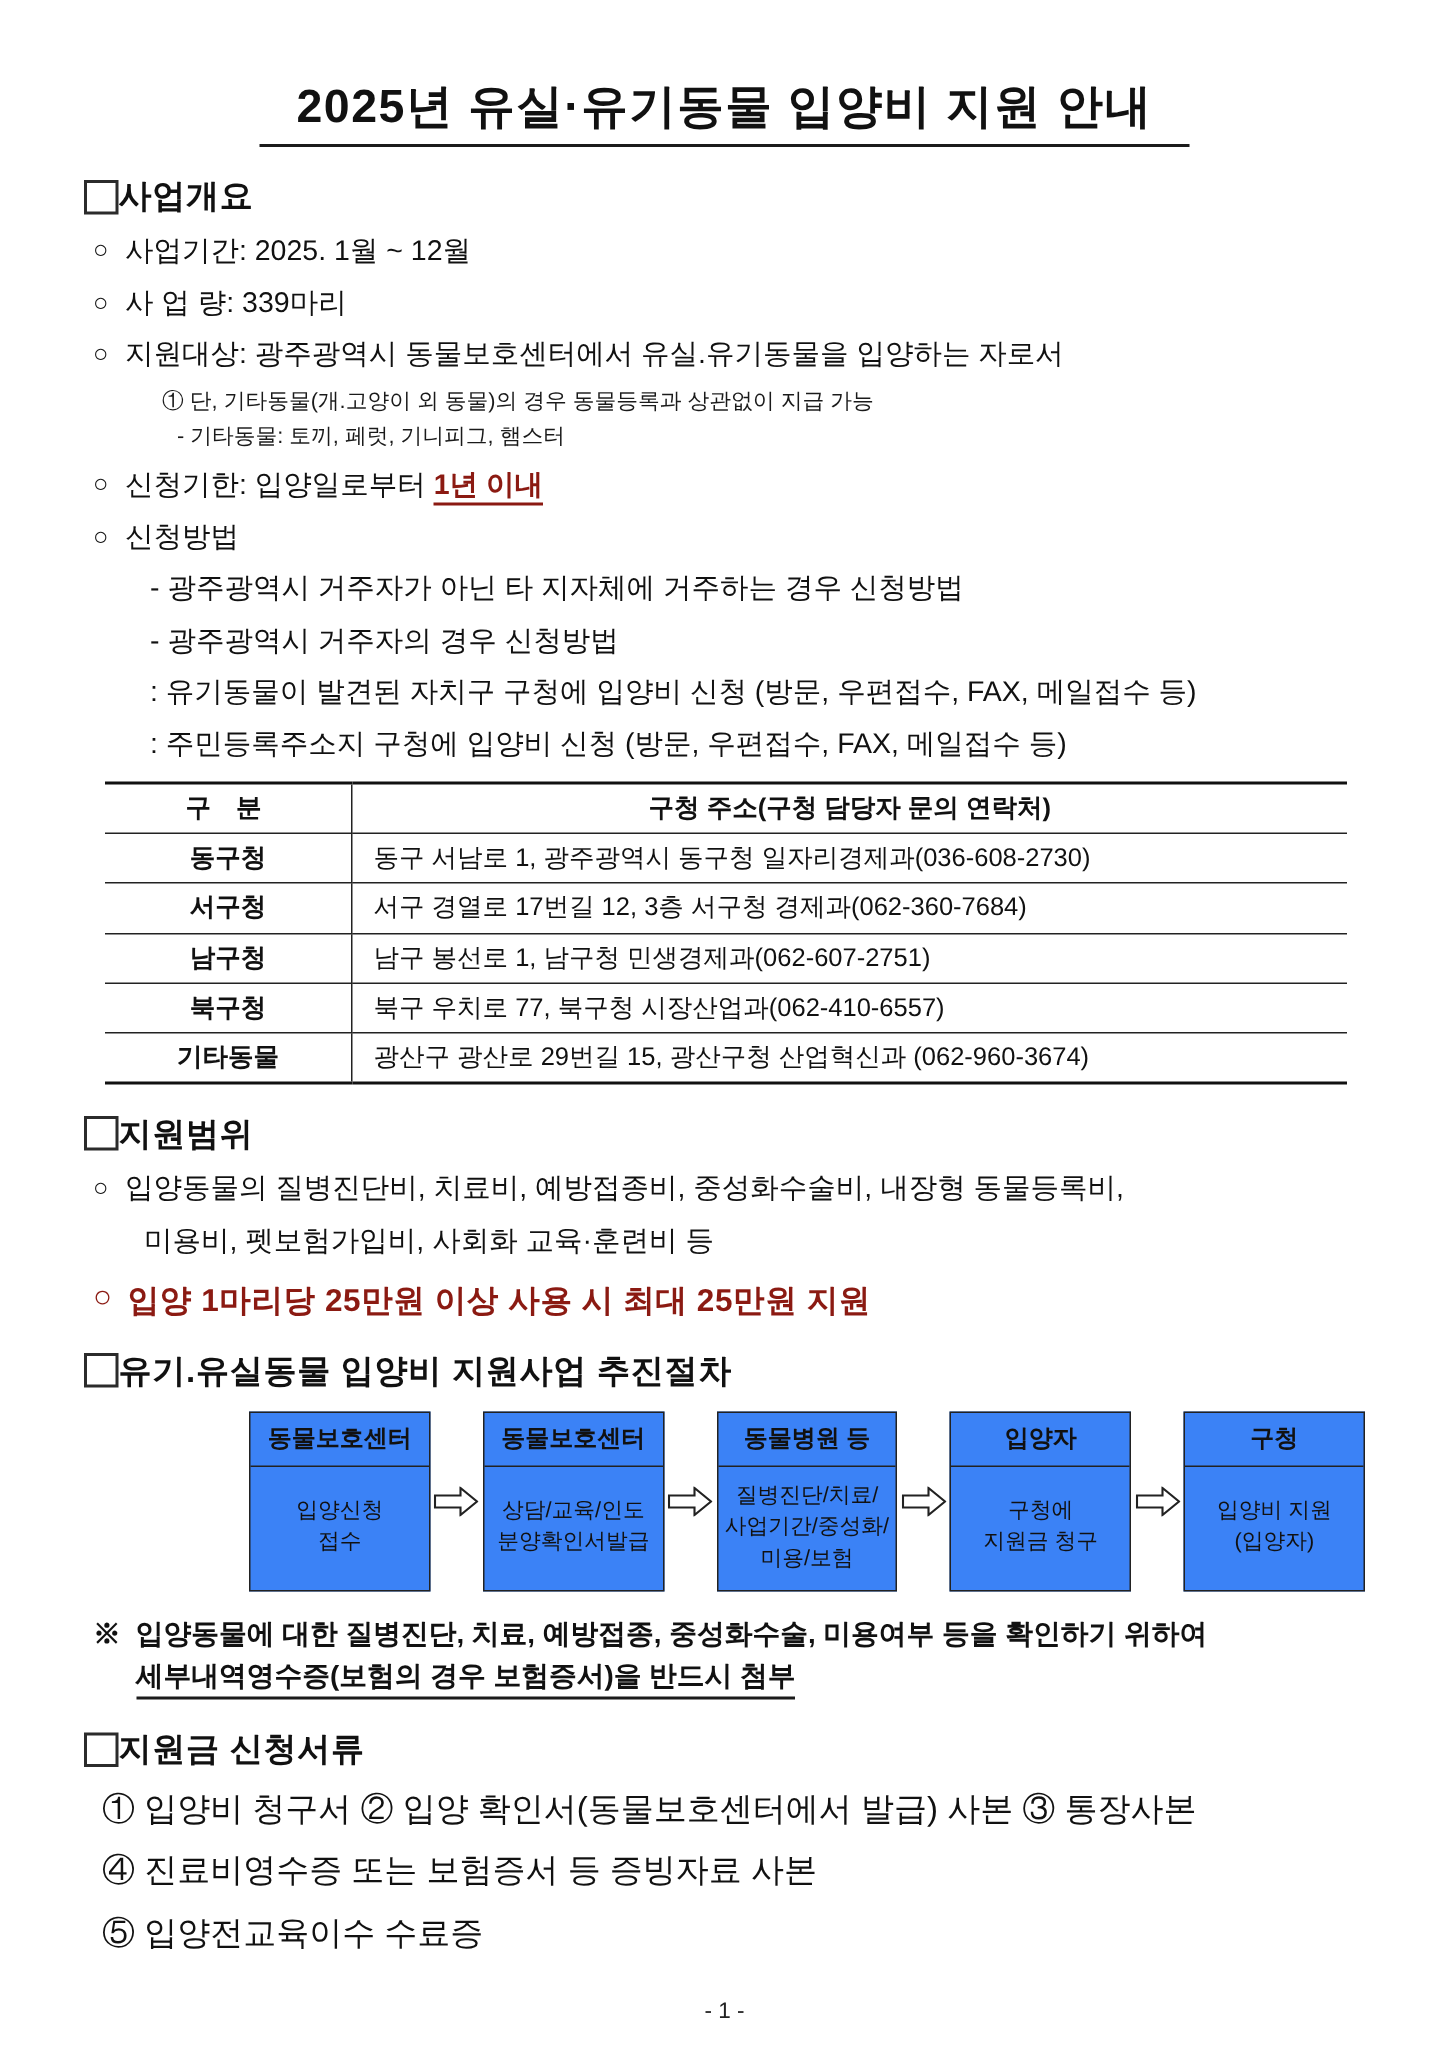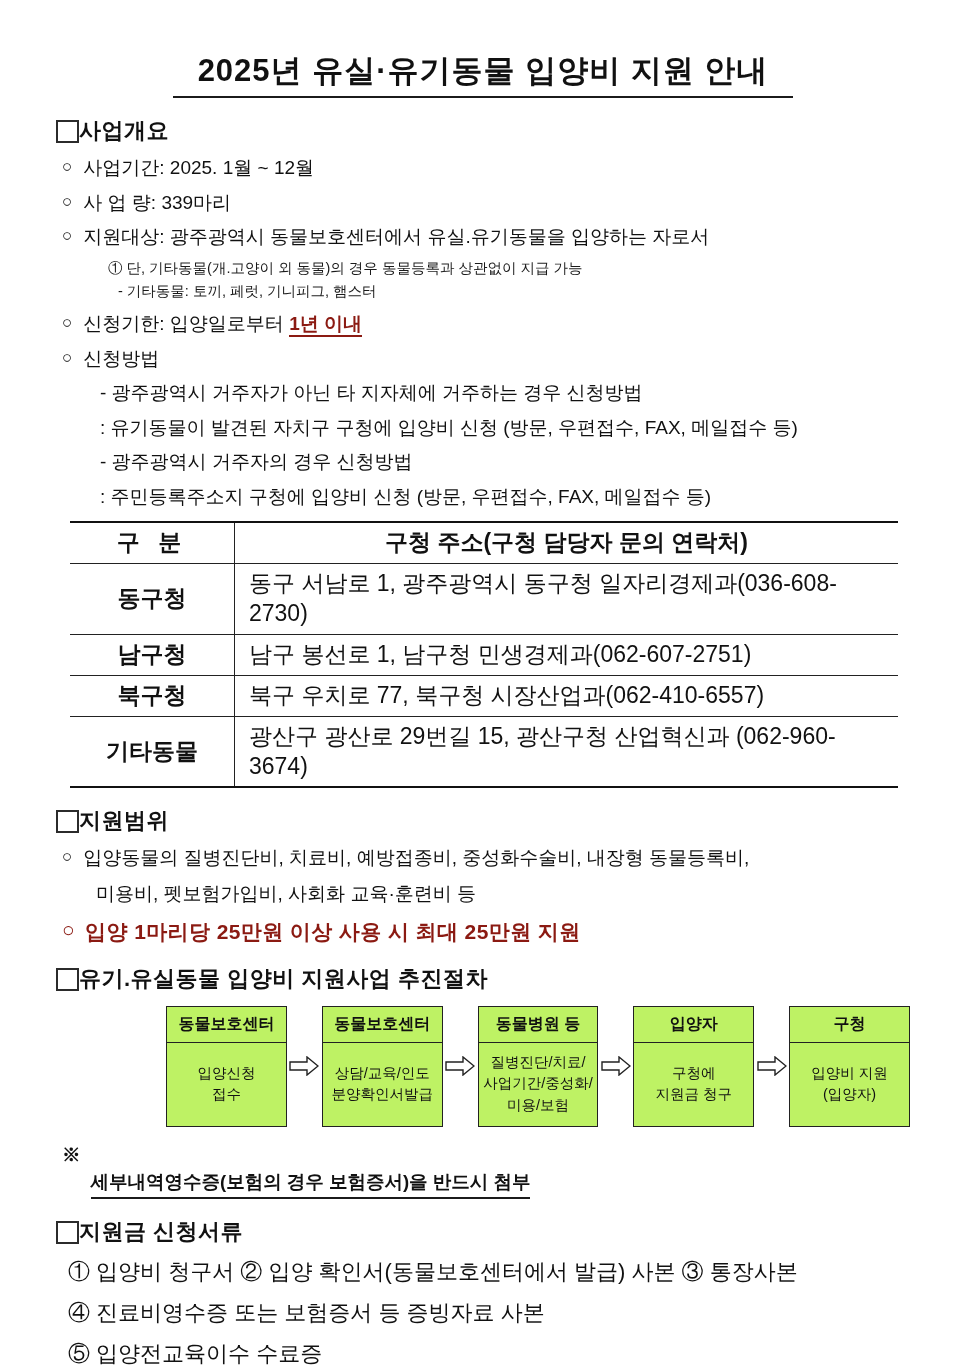--- a/index.html
+++ b/index.html
@@ -103,21 +103,21 @@
   .emph-strong {
     font-weight: bold;
     letter-spacing: 0.3px;
   }
 
   
   table.office {
     border-collapse: collapse;
     width: 828px;
     margin: 10px 0 6px 14px;
-    font-size: 23px;
+    font-size: 17px;
   }
   table.office th, table.office td {
     border-top: 1px solid #222;
     border-bottom: 1px solid #222;
     padding: 5px 8px;
     line-height: 1.3;
   }
   table.office thead th {
     border-top: 2px solid #111;
     font-weight: bold;
@@ -158,21 +158,21 @@
   .flow {
     display: flex;
     align-items: stretch;
     gap: 0;
     margin: 12px 0 4px 110px;
   }
   .flow-box {
     border: 1.6px solid #222;
     width: 125px;
     box-sizing: border-box;
-    background: #bef264;
+    background: #3b82f6;
     display: flex;
     flex-direction: column;
   }
   .flow-box .fb-head {
     border-bottom: 1.6px solid #222;
     text-align: center;
     font-weight: bold;
     font-size: 16px;
     padding: 7px 2px;
   }
@@ -259,35 +259,39 @@
       <span class="u-red">1년 이내</span>
     </span>
   </div>
 
   <div class="circ-line">
     <span class="circ">○</span>
     <span class="txt">신청방법</span>
   </div>
 
   <div class="sub-line">- 광주광역시 거주자가 아닌 타 지자체에 거주하는 경우 신청방법</div>
+  <div class="sub-line">- 광주광역시 거주자의 경우 신청방법</div>
   <div class="sub-line">: 유기동물이 발견된 자치구 구청에 입양비 신청 (방문, 우편접수, FAX, 메일접수 등)</div>
-  <div class="sub-line">- 광주광역시 거주자의 경우 신청방법</div>
   <div class="sub-line">: 주민등록주소지 구청에 입양비 신청 (방문, 우편접수, FAX, 메일접수 등)</div>
 
   <table class="office">
     <thead>
       <tr>
         <th class="c-div">구 분</th>
         <th class="c-addr">구청 주소(구청 담당자 문의 연락처)</th>
       </tr>
     </thead>
     <tbody>
       <tr>
         <td class="c-div">동구청</td>
         <td class="c-addr">동구 서남로 1, 광주광역시 동구청 일자리경제과(036-608-2730)</td>
+      </tr>
+      <tr>
+        <td class="c-div">서구청</td>
+        <td class="c-addr">서구 경열로 17번길 12, 3층 서구청 경제과(062-360-7684)</td>
       </tr>
       <tr>
         <td class="c-div">남구청</td>
         <td class="c-addr">남구 봉선로 1, 남구청 민생경제과(062-607-2751)</td>
       </tr>
       <tr>
         <td class="c-div">북구청</td>
         <td class="c-addr">북구 우치로 77, 북구청 시장산업과(062-410-6557)</td>
       </tr>
       <tr>
@@ -363,21 +367,21 @@
     <div class="flow-box">
       <div class="fb-head">구청</div>
       <div class="fb-body" style="white-space:pre-line;">입양비 지원
 (입양자)</div>
     </div>
   </div>
 
   <div class="note-block">
     <span>※</span>
     <span class="nb-body">
-      <br>
+      <span>입양동물에 대한 질병진단, 치료, 예방접종, 중성화수술, 미용여부 등을 확인하기 위하여</span><br>
       <span class="nb-second u-line">세부내역영수증(보험의 경우 보험증서)을 반드시 첨부</span>
     </span>
   </div>
 
   <div class="section-head">
     <span class="sq"></span>
     <span class="sec-title">지원금 신청서류</span>
   </div>
 
   <div class="num-line">① 입양비 청구서 ② 입양 확인서(동물보호센터에서 발급) 사본 ③ 통장사본</div>

